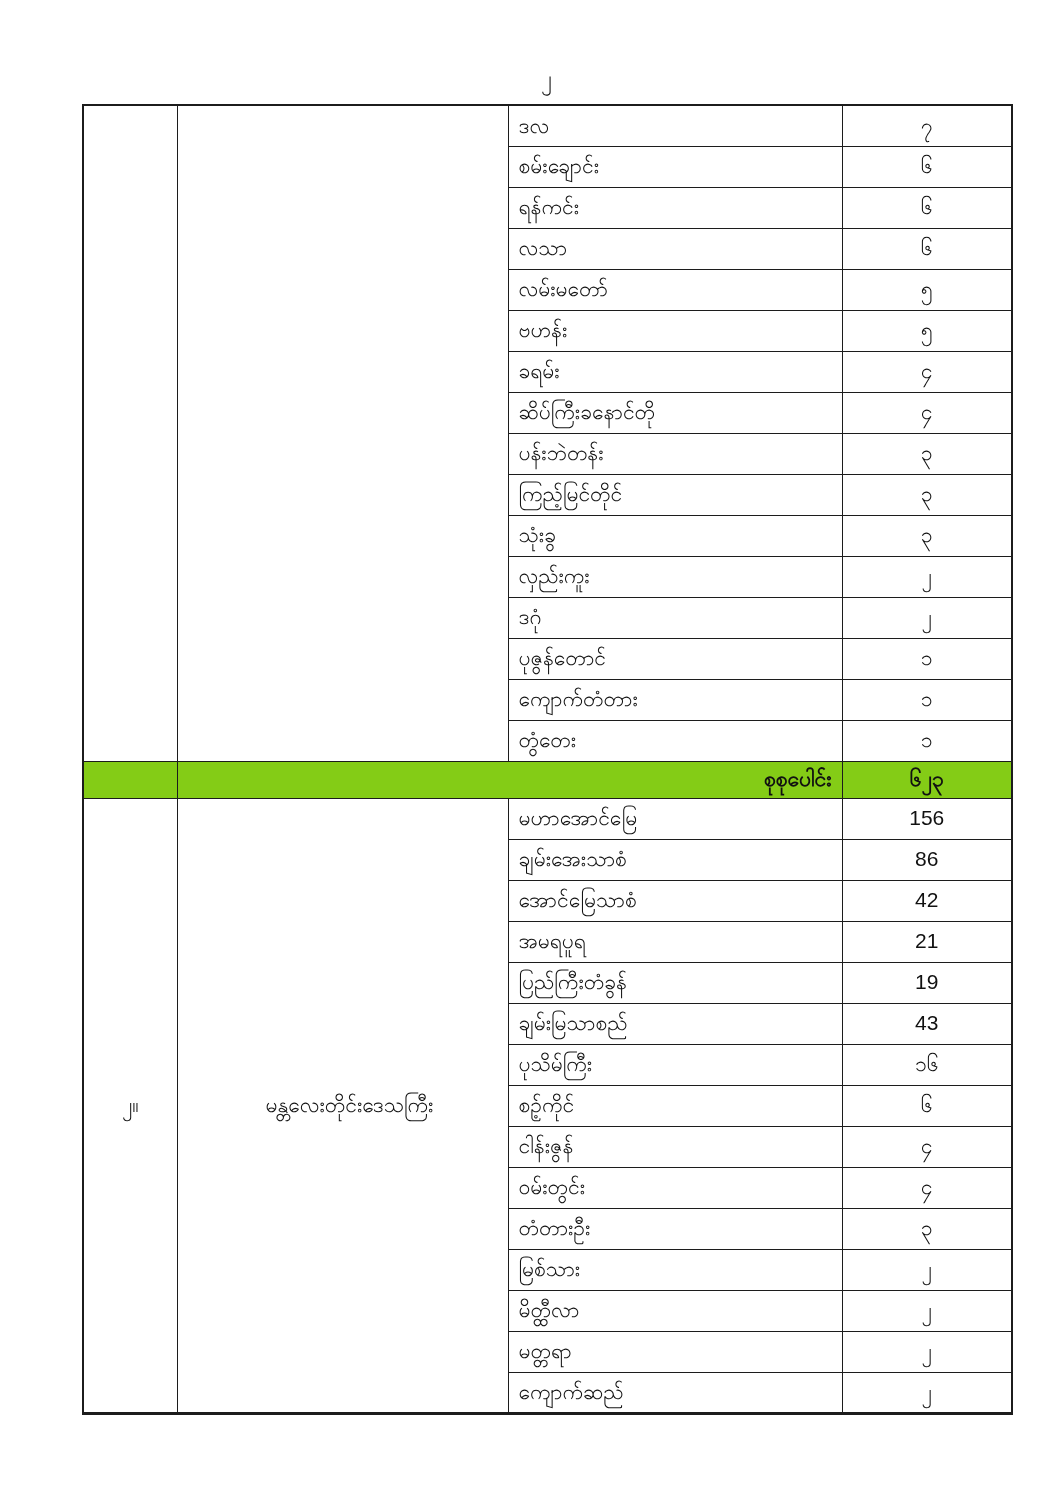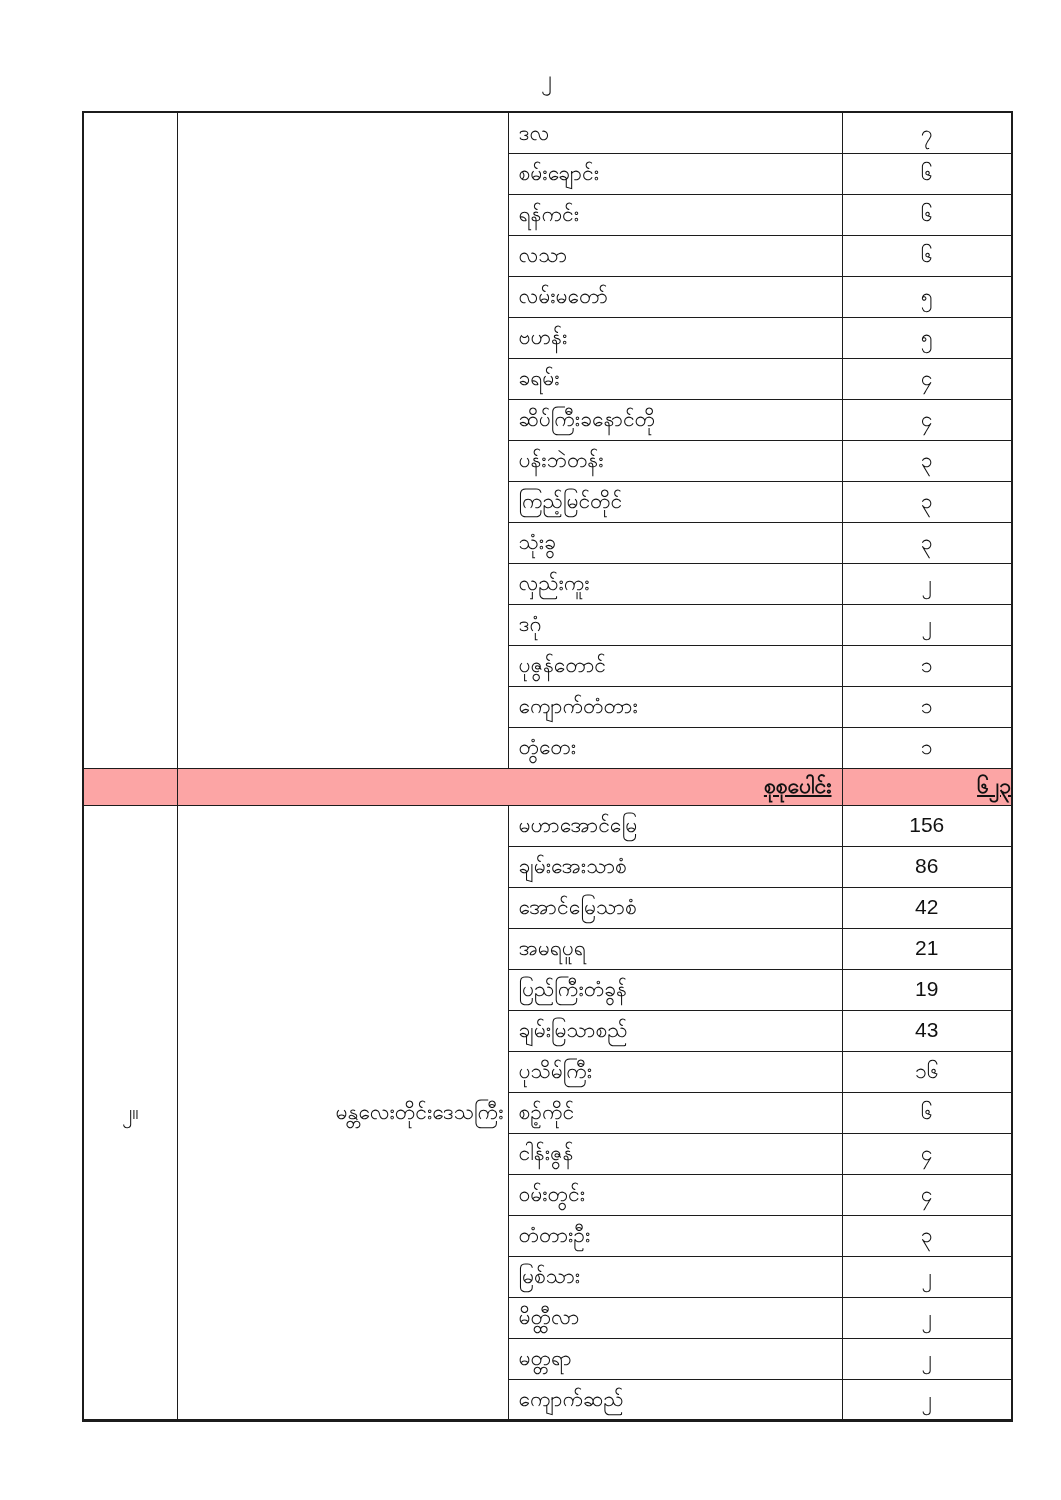--- a/index.html
+++ b/index.html
@@ -16,49 +16,48 @@
     margin-top: 62px;
     margin-left: 82px;
     width: 929px;
     text-align: center;
     font-size: 22px;
     height: 34px;
     line-height: 34px;
   }
   table.main-table {
     margin-left: 82px;
-    margin-top: 15px;
+    margin-top: 8px;
     border-collapse: collapse;
     table-layout: fixed;
     width: 929px;
     border: 2px solid #1c1c1c;
     border-bottom-width: 3px;
   }
   col.c1 { width: 94px; }
   col.c2 { width: 331px; }
   col.c3 { width: 334px; }
   col.c4 { width: 170px; }
   td {
     border: 1.5px solid #1c1c1c;
     vertical-align: middle;
     font-size: 21px;
     line-height: 1.15;
   }
   td.name { height: 41px; text-align: left; padding-left: 10px; padding-right: 4px; }
   td.num  { text-align: center; }
   td.idx  { text-align: center; }
-  td.region { text-align: right; padding-left: 18px; padding-right: 4px; }
+  td.region { text-align: center; padding-left: 18px; padding-right: 4px; }
   tr.total-row td {
-    background: #fca5a5;
+    background: #84cc16;
     font-weight: bold;
     height: 37px;
-    text-decoration: underline;
   }
   td.t-label { text-align: right; padding-right: 10px; }
-  td.t-value { text-align: right; }
+  td.t-value { text-align: center; }
 </style>
 </head>
 <body>
 
 <div class="page">
 
   <div class="page-number">၂</div>
 
   <table class="main-table">
     <colgroup>

